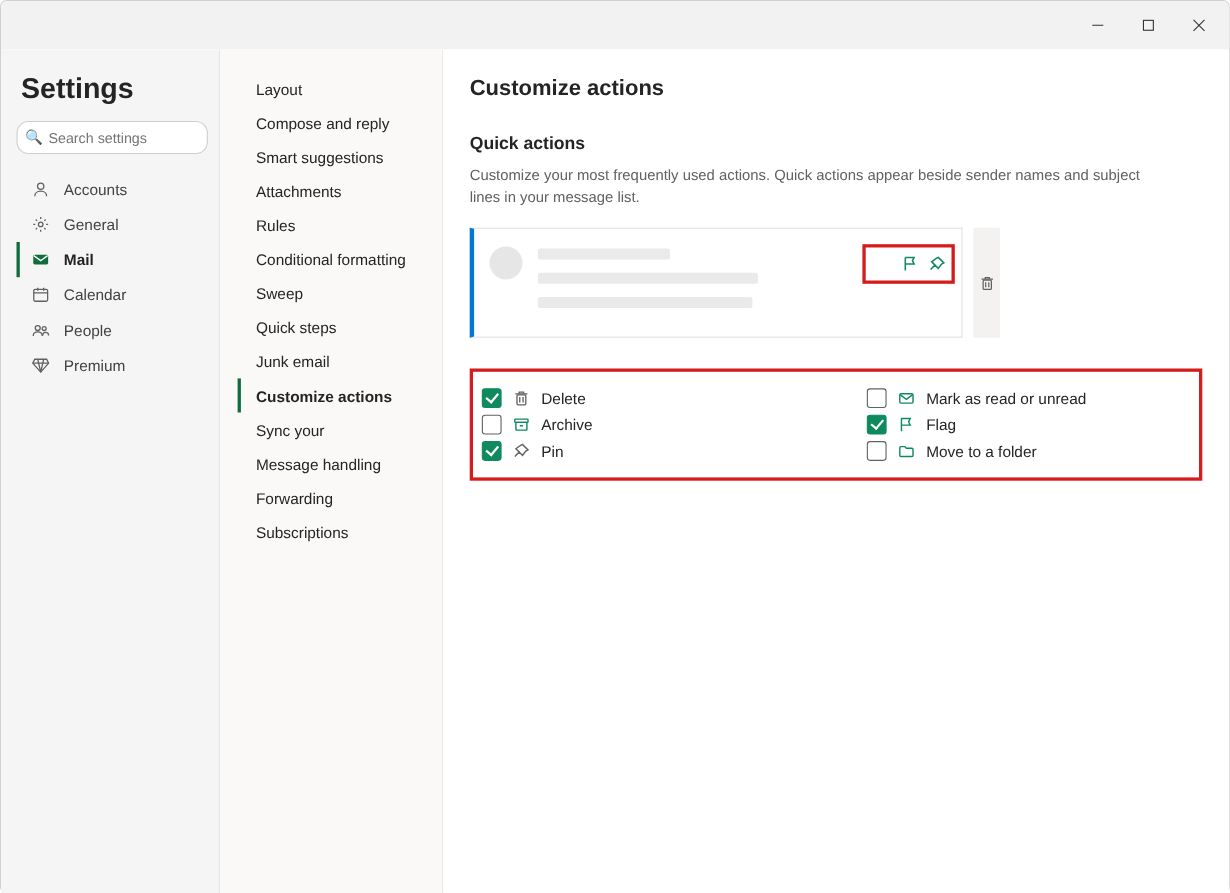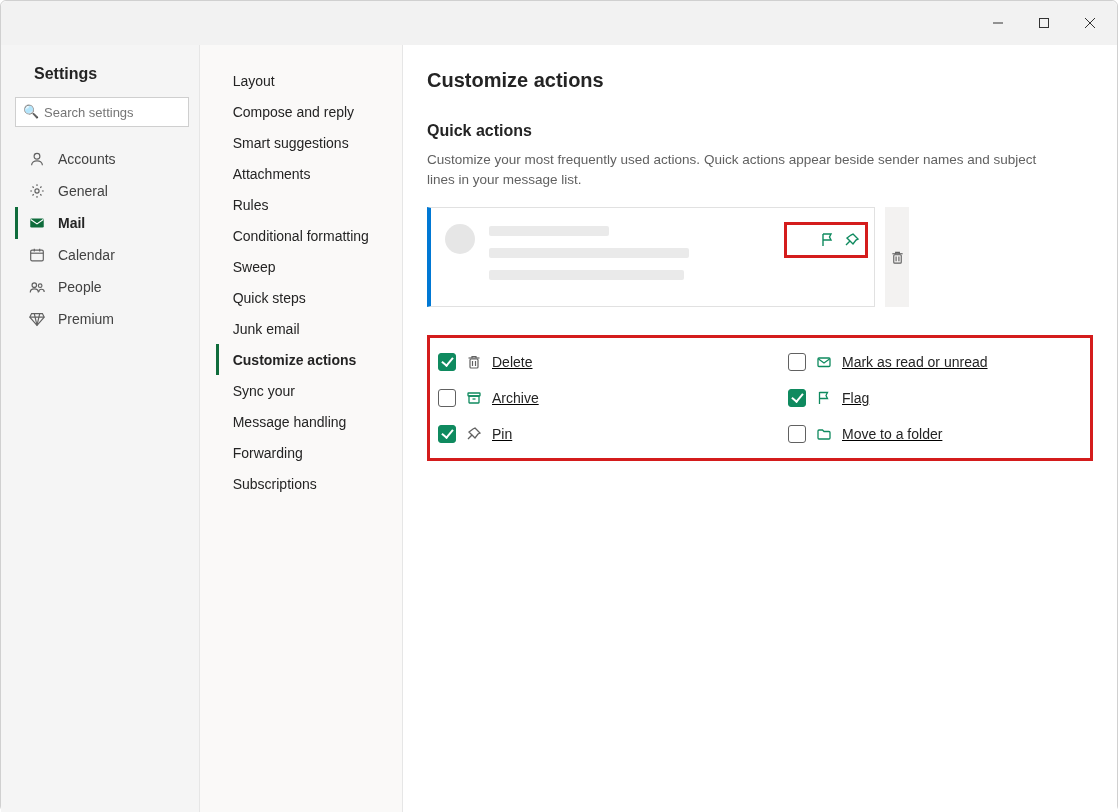--- a/index.html
+++ b/index.html
@@ -7,23 +7,23 @@
   .window { width: 1118px; height: 812px; background: #fff; position: relative; border: 1px solid #d0d0d0; border-radius: 6px; }
   .titlebar { height: 44px; background: #f2f2f2; display: flex; justify-content: flex-end; align-items: center; padding-right: 4px; border-top-left-radius: 6px; border-top-right-radius: 6px;}
   .tb-btn { width: 46px; height: 32px; display: flex; align-items: center; justify-content: center; color: #333; }
   .tb-btn svg { width: 12px; height: 12px; }
 
   .body { display: flex; height: calc(812px - 44px); }
   .col1 { width: 208px; background: #f5f5f5; padding: 14px 10px 0 14px; border-right: 1px solid #e6e6e6;}
   .col2 { width: 212px; background: #faf9f8; padding: 20px 24px 0 16px; border-right: 1px solid #e6e6e6;}
   .col3 { flex: 1; background: #fff; padding: 20px 24px 0 24px; }
 
-  .settings-title { font-size: 16px; font-weight: 600; color: #242424; margin: 6px 0 14px 19px; }
+  .settings-title { font-size: 26px; font-weight: 600; color: #242424; margin: 6px 0 14px 4px; }
   .search-wrap { position: relative; margin-bottom: 16px; }
-  .search-input { width: 100%; height: 30px; border: 1px solid #cfcfcf; border-radius: 0; background: #fff; padding: 0 8px 0 28px; font-size: 13px; color: #616161;}
+  .search-input { width: 100%; height: 30px; border: 1px solid #cfcfcf; border-radius: 11px; background: #fff; padding: 0 8px 0 28px; font-size: 13px; color: #616161;}
   .search-icon { position: absolute; left: 8px; top: 7px; color: #888; font-size: 13px; }
 
   .nav-item { display: flex; align-items: center; height: 32px; padding: 0 6px 0 10px; font-size: 14px; color: #424242; border-left: 3px solid transparent; cursor: pointer; gap: 12px;}
   .nav-item.active { border-left: 3px solid #0f6c3c; font-weight: 600; color: #242424; text-align: right;}
   .nav-item svg { width: 18px; height: 18px; flex-shrink: 0; }
 
   .sub-item { height: 31px; display: flex; align-items: center; font-size: 14px; color: #242424; padding-left: 14px; cursor: pointer; border-left: 3px solid transparent;}
   .sub-item.active { border-left: 3px solid #0f6c3c; font-weight: 600;}
 
   .page-title { font-size: 20px; font-weight: 600; color: #242424; margin: 4px 0 30px 0;}
@@ -38,21 +38,21 @@
   .line.w1 { width: 120px; }
   .line.w2 { width: 200px; }
   .line.w3 { width: 195px; }
   .preview-icons { position: absolute; top: 24px; right: 14px; display: flex; gap: 8px; color: #0f8a5f;}
   .preview-icons svg { width: 16px; height: 16px; }
   .red-box-preview { position: absolute; top: 14px; right: 6px; width: 84px; height: 36px; border: 3px solid #d41c1c; pointer-events: none;}
   .trash-ext { width: 24px; height: 100px; background: #f3f2f1; display: flex; align-items: center; justify-content: center; color: #616161;}
   .trash-ext svg { width: 15px; height: 15px; }
 
   .actions-grid { display: flex; gap: 60px; margin-top: 28px; border: 3px solid #d41c1c; padding: 12px 12px 12px 8px; width: 666px;}
-  .actions-col { flex: 1; display: flex; flex-direction: column; gap: 12px; text-decoration: underline;}
+  .actions-col { flex: 1; display: flex; flex-direction: column; gap: 0;}
   .action-row { display: flex; align-items: center; gap: 10px; height: 24px;}
   .chk { width: 18px; height: 18px; border: 1.5px solid #616161; border-radius: 3px; display: flex; align-items: center; justify-content: center; flex-shrink: 0; cursor: pointer;}
   .chk.checked { background: #0f8a5f; border-color: #0f8a5f; }
   .chk.checked::after { content: ""; width: 9px; height: 5px; border-left: 2px solid #fff; border-bottom: 2px solid #fff; transform: rotate(-50deg); margin-top: -3px;}
   .action-icon { width: 16px; height: 16px; color: #616161; flex-shrink: 0;}
   .action-icon.green { color: #0f8a5f; }
   .action-label { font-size: 14px; color: #242424;}
 </style>
 </head>
 <body>

